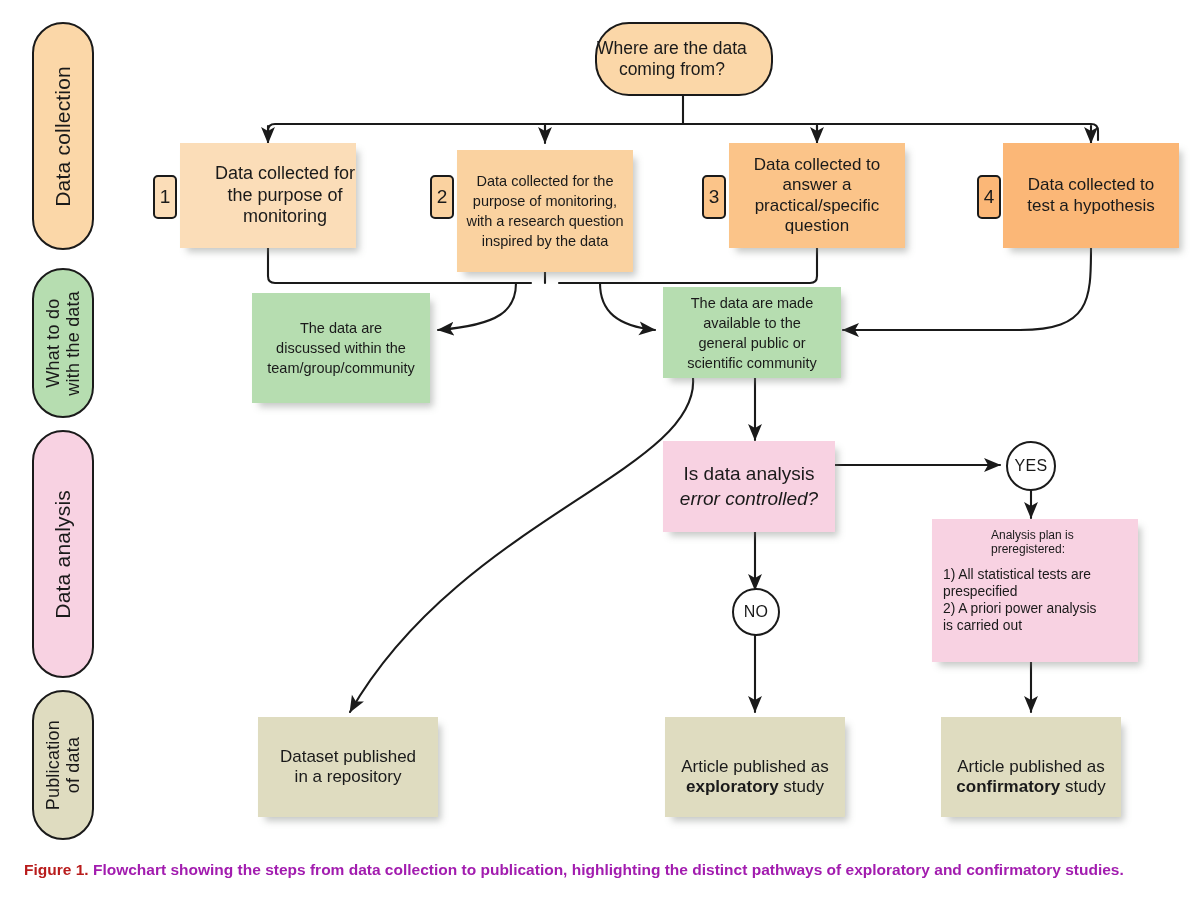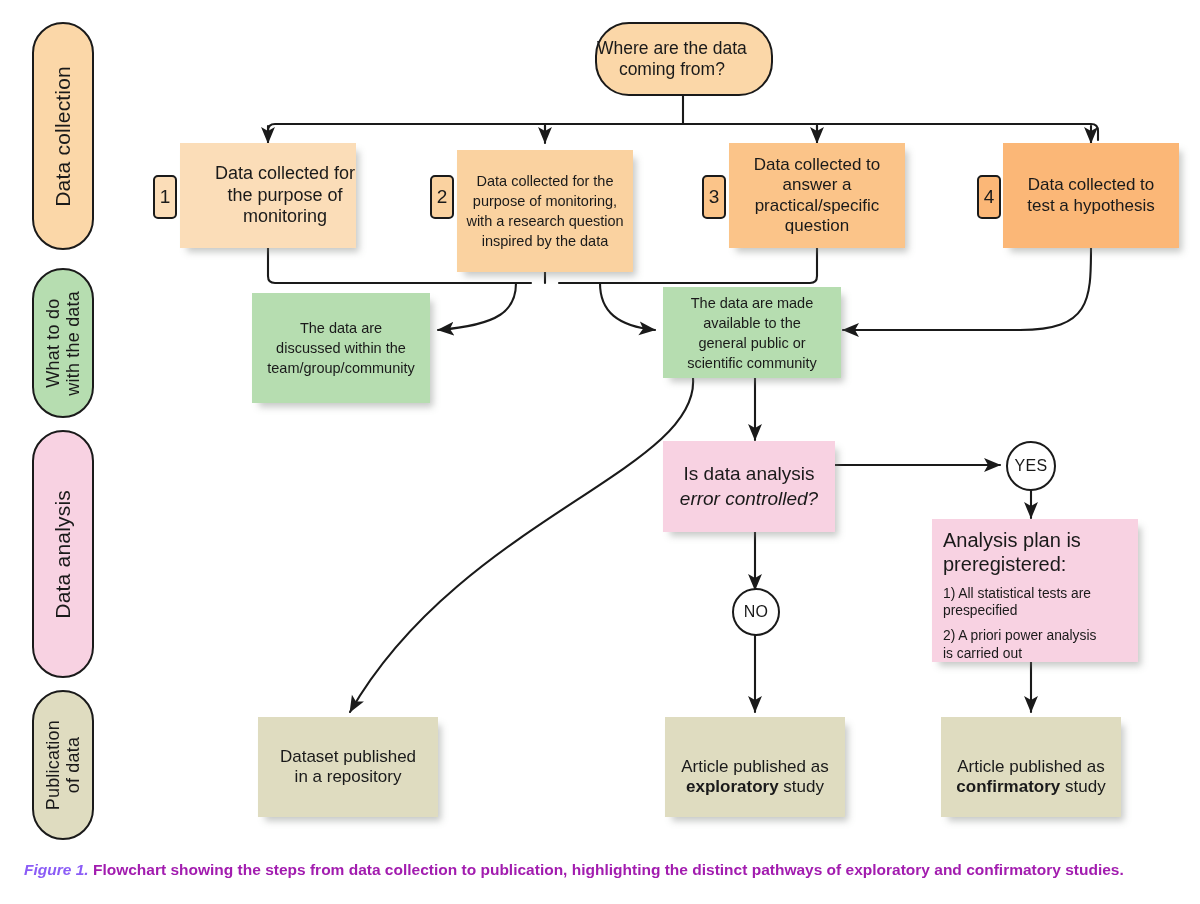--- a/index.html
+++ b/index.html
@@ -67,21 +67,21 @@
 
   .ital{font-style:italic;}
   .bld{font-weight:bold;}
 
   
   #caption{
     position:absolute;left:24px;top:860px;width:1160px;
     font-size:15.5px;line-height:1.35;color:#111111;
     font-family:"Liberation Sans","DejaVu Sans",sans-serif;
   }
-  #caption .figno{color:#8b5cf6;font-weight:bold;font-style:italic;}
+  #caption .figno{color:#b91c1c;font-weight:bold;}
   #caption .captxt{font-weight:bold;color:#a21caf;}
 </style>
 </head>
 <body>
 
 <div id="figure">
 
   <svg id="wires" viewBox="0 0 1200 848">
     <defs>
       <marker id="ah" markerWidth="10" markerHeight="10" refX="7.6" refY="3.6" orient="auto" markerUnits="strokeWidth">
@@ -211,23 +211,23 @@
 
   <div class="circ" style="left:1006px;top:441px;width:50px;height:50px;">
     <span>YES</span>
   </div>
 
   <div class="circ" style="left:732px;top:588px;width:48px;height:48px;">
     <span>NO</span>
   </div>
 
   <div class="node left-al" style="left:932px;top:519px;width:206px;height:143px;background:#F8D2E2;padding:9px 11px 9px 11px;justify-content:flex-start;">
-    <div style="font-size:20px;line-height:1.2;white-space:pre-line;margin-bottom:9px;">Analysis plan is
+    <div style="font-size:12px;line-height:1.2;white-space:pre-line;margin-bottom:9px;margin-left:48px;">Analysis plan is
 preregistered:</div>
-    <div style="font-size:13.8px;line-height:1.25;white-space:pre-line;margin-bottom:8px;">1) All statistical tests are
+    <div style="font-size:13.8px;line-height:1.25;white-space:pre-line;">1) All statistical tests are
 prespecified</div>
     <div style="font-size:13.8px;line-height:1.25;white-space:pre-line;">2) A priori power analysis
 is carried out</div>
   </div>
 
   <div class="node" style="left:258px;top:717px;width:180px;height:100px;background:#DFDCC0;font-size:17px;white-space:pre-line;">
     <span>Dataset published
 in a repository</span>
   </div>
 

